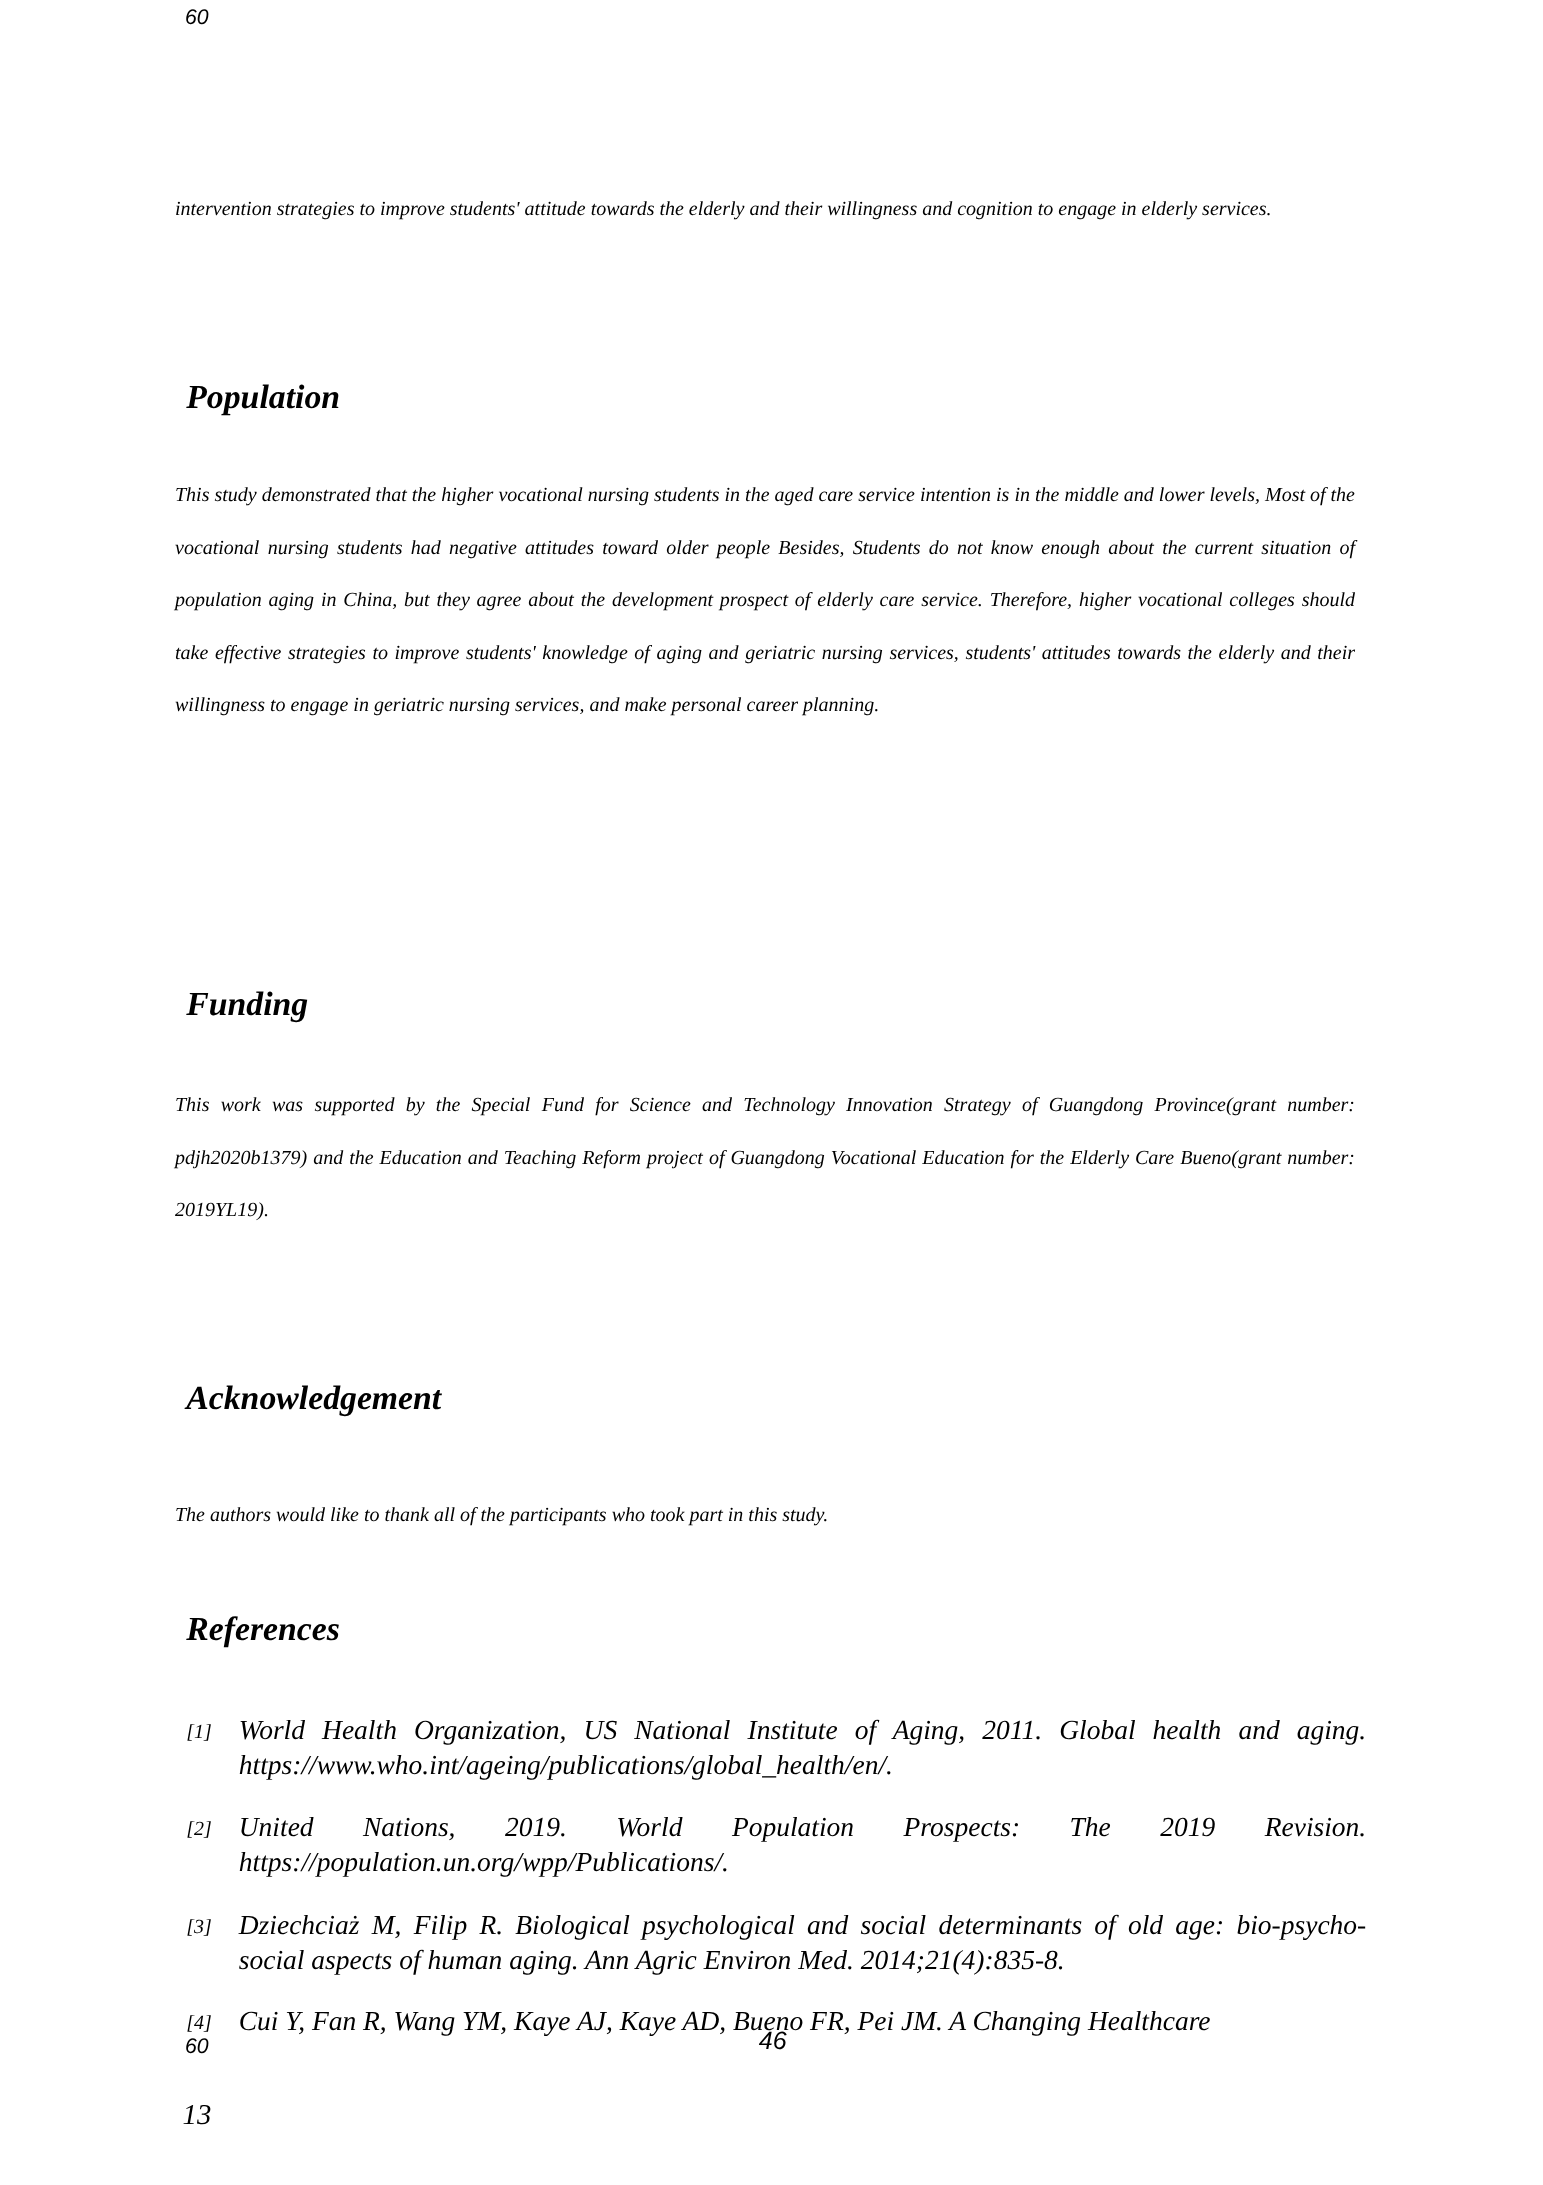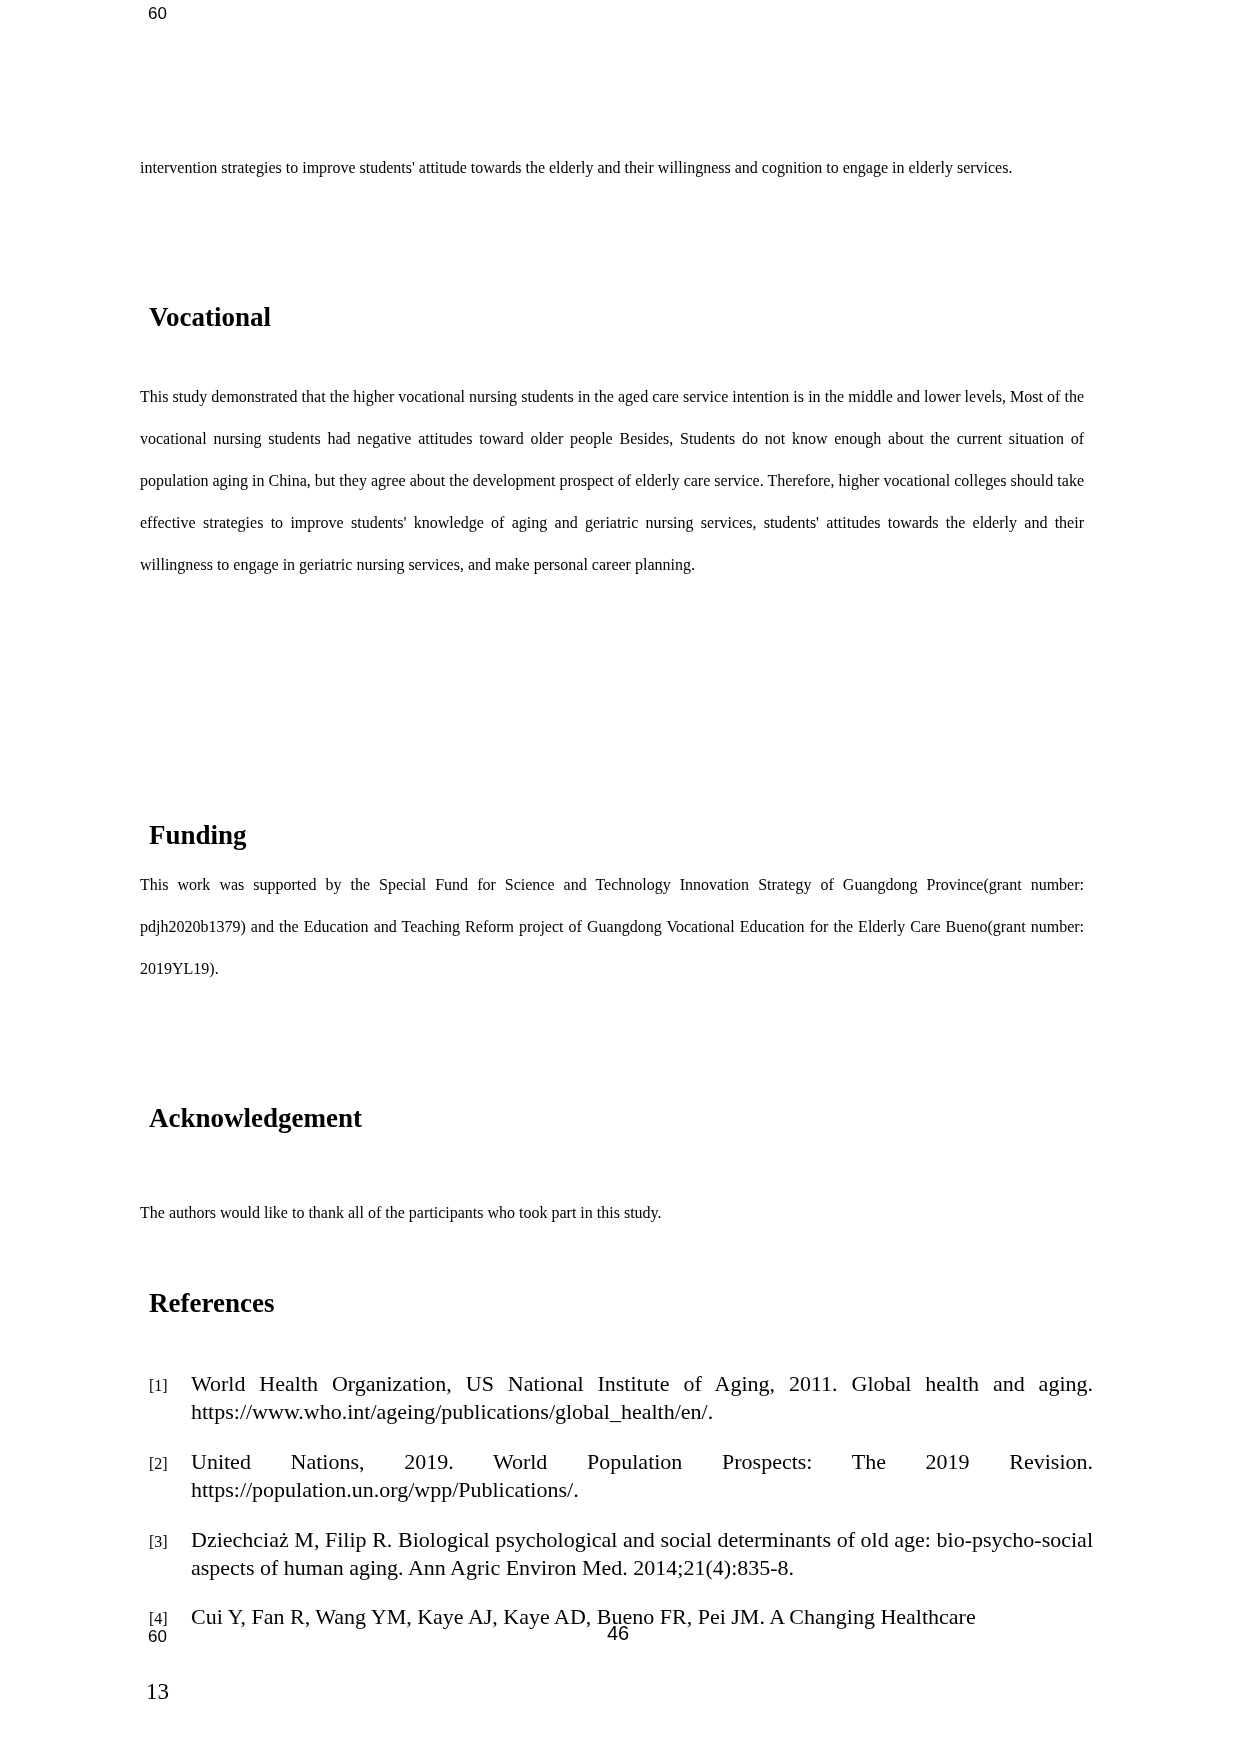--- a/index.html
+++ b/index.html
@@ -8,21 +8,21 @@
     background: #ffffff;
   }
   body {
     width: 1234px;
     height: 1748px;
     position: relative;
     overflow: hidden;
     color: #000000;
     font-family: "Liberation Serif", "DejaVu Serif", serif;
   }
-  .abs { position: absolute; }
+  .abs { position: absolute; font-style: italic; }
   .sans {
     font-family: "Liberation Sans", "DejaVu Sans", sans-serif;
   }
   .header-num {
     left: 148px;
     top: 4px;
     font-size: 17px;
   }
   .para {
     left: 140px;
@@ -74,24 +74,24 @@
     font-size: 23px;
   }
 </style>
 </head>
 <body>
 
 <div class="abs sans header-num">60</div>
 
 <p class="abs para last-line-left" style="top:147px;">intervention strategies to improve students' attitude towards the elderly and their willingness and cognition to engage in elderly services.</p>
 
-<h2 class="abs heading" style="top:300px;">Vocational</h2>
+<h2 class="abs heading" style="top:300px;">Population</h2>
 <p class="abs para last-line-left" style="top:376px;">This study demonstrated that the higher vocational nursing students in the aged care service intention is in the middle and lower levels, Most of the vocational nursing students had negative attitudes toward older people Besides, Students do not know enough about the current situation of population aging in China, but they agree about the development prospect of elderly care service. Therefore, higher vocational colleges should take effective strategies to improve students' knowledge of aging and geriatric nursing services, students' attitudes towards the elderly and their willingness to engage in geriatric nursing services, and make personal career planning.</p>
 
-<h2 class="abs heading" style="top:818px;">Funding</h2>
+<h2 class="abs heading" style="top:786px;">Funding</h2>
 <p class="abs para last-line-left" style="top:864px;">This work was supported by the Special Fund for Science and Technology Innovation Strategy of Guangdong Province(grant number: pdjh2020b1379) and the Education and Teaching Reform project of Guangdong Vocational Education for the Elderly Care Bueno(grant number: 2019YL19).</p>
 
 <h2 class="abs heading" style="top:1101px;">Acknowledgement</h2>
 <p class="abs para last-line-left" style="top:1172px;margin-top:20px;">The authors would like to thank all of the participants who took part in this study.</p>
 
 <h2 class="abs heading" style="top:1286px;">References</h2>
 
 <div class="abs ref" style="top:1370px;">
   <span class="ref-num">[1]</span>
   <span class="ref-text">World Health Organization, US National Institute of Aging, 2011. Global health and aging. https://www.who.int/ageing/publications/global_health/en/.</span>

